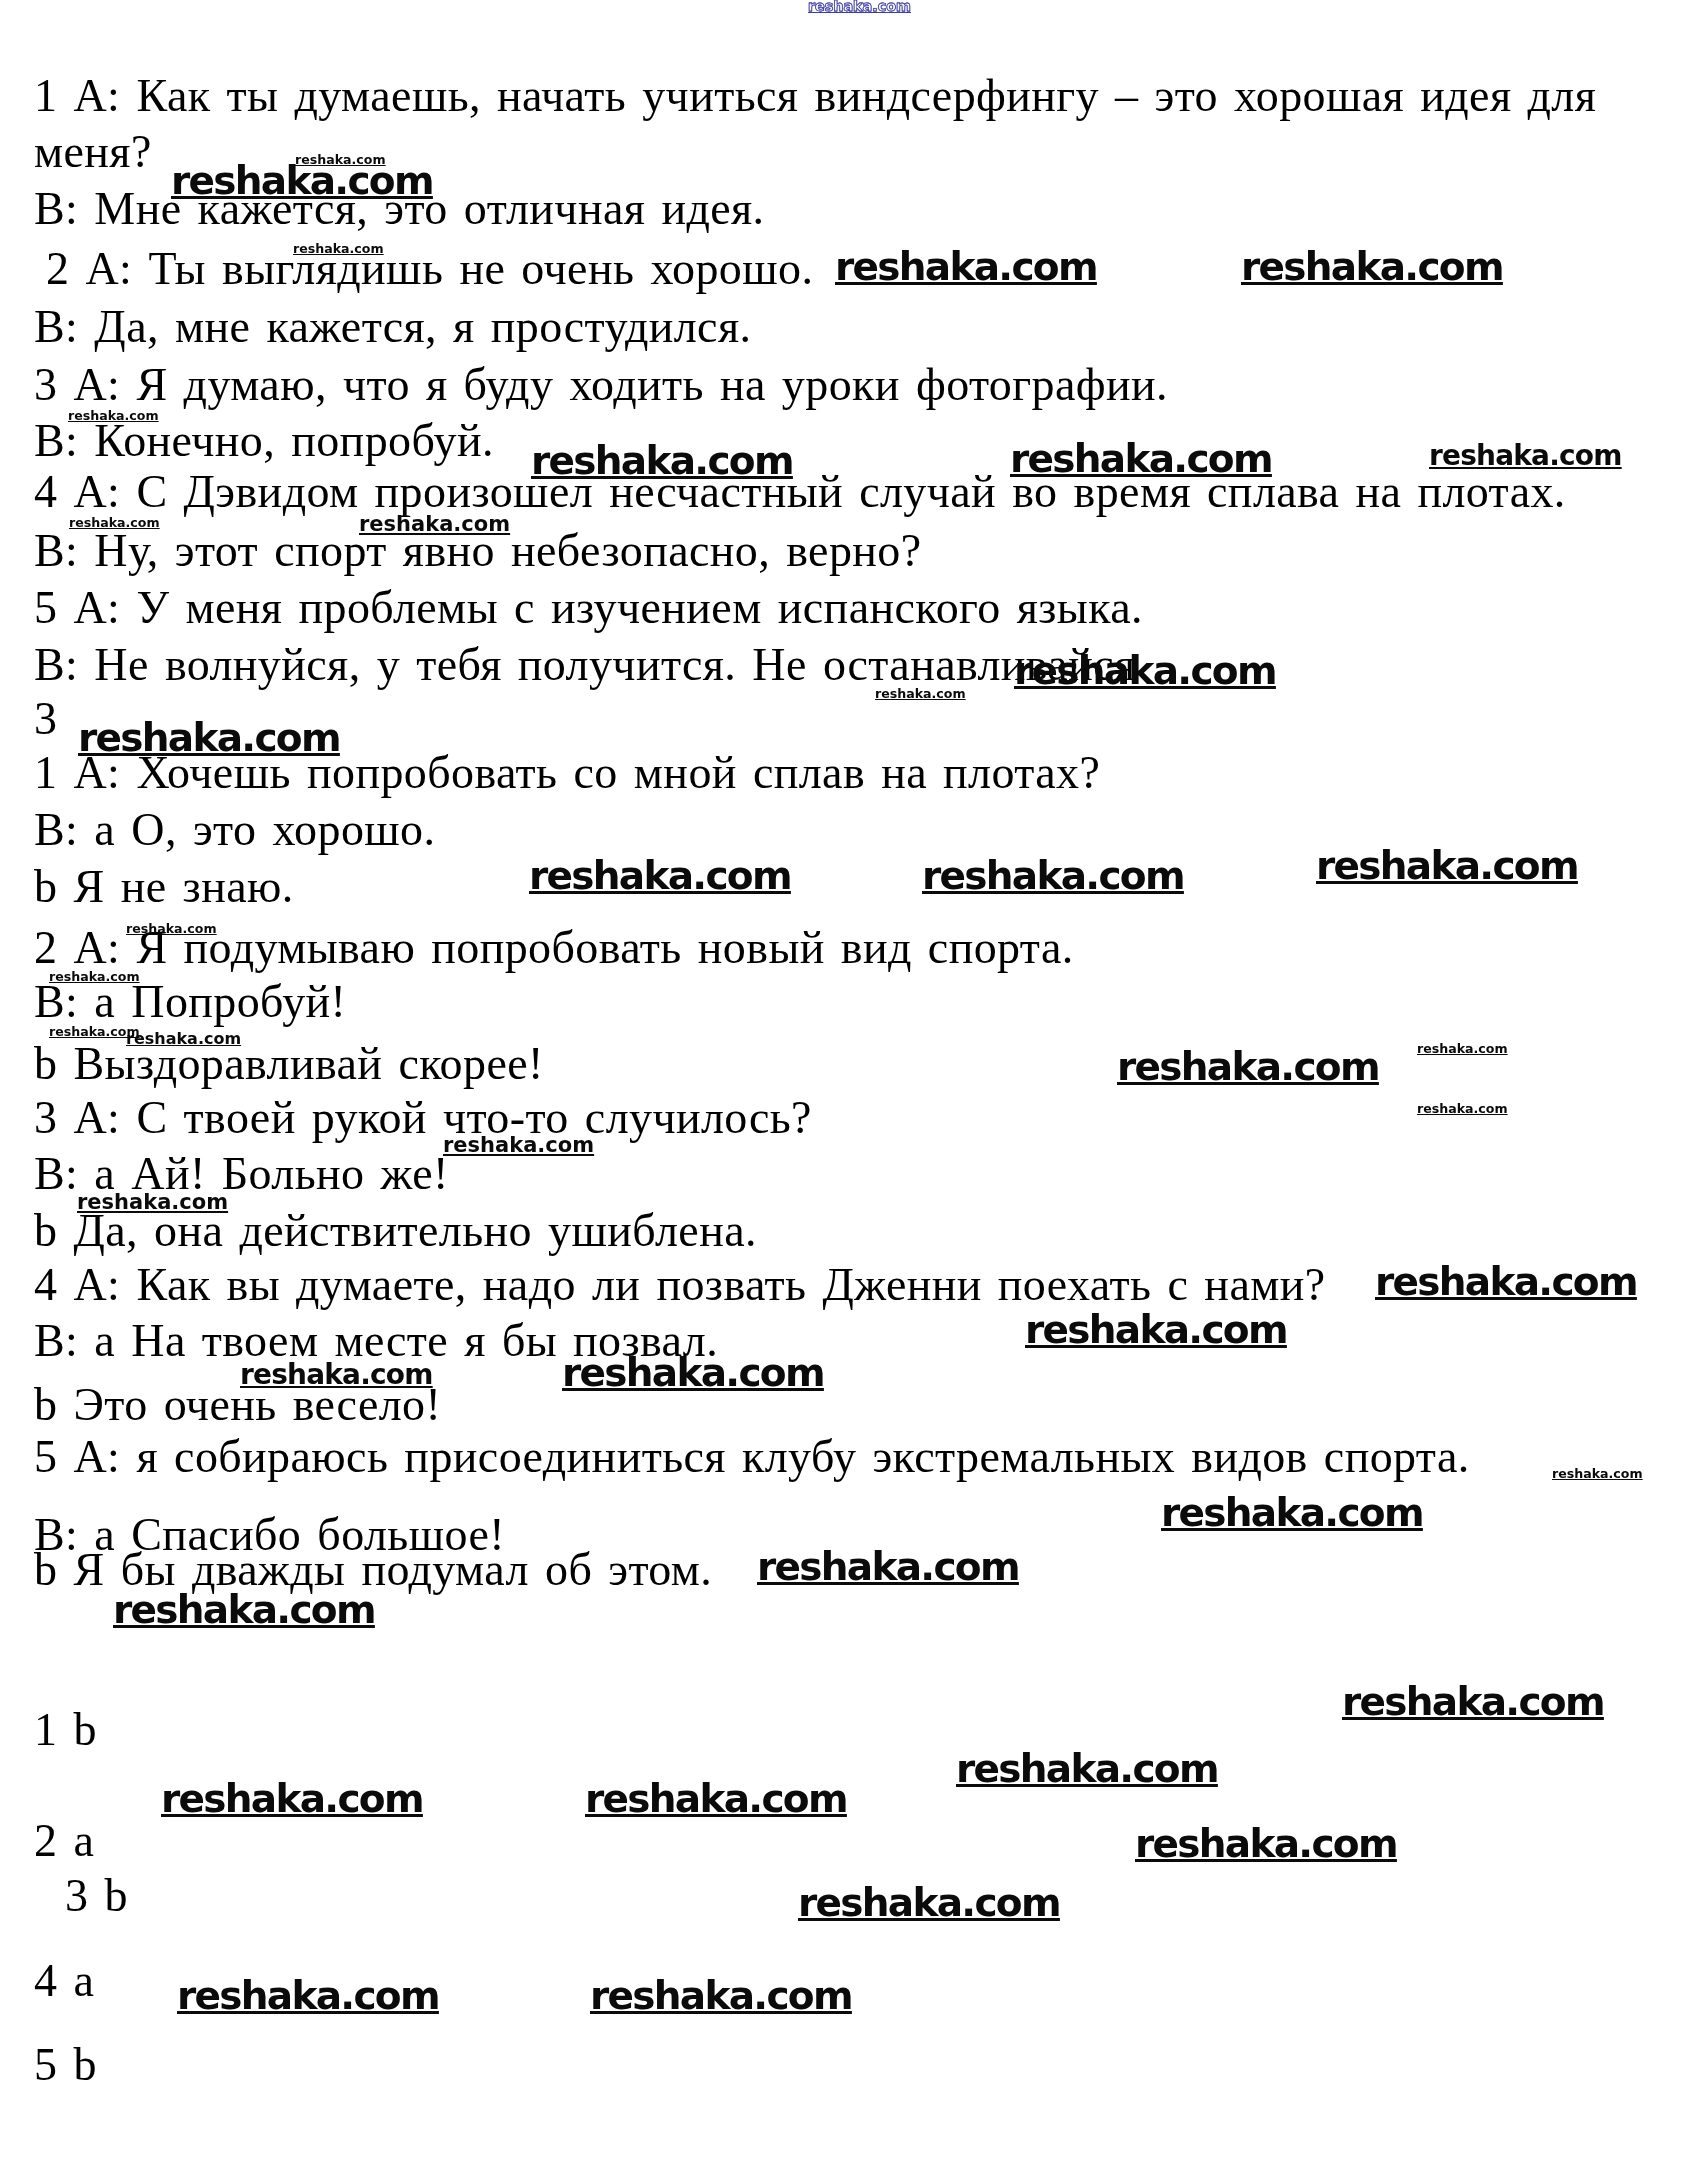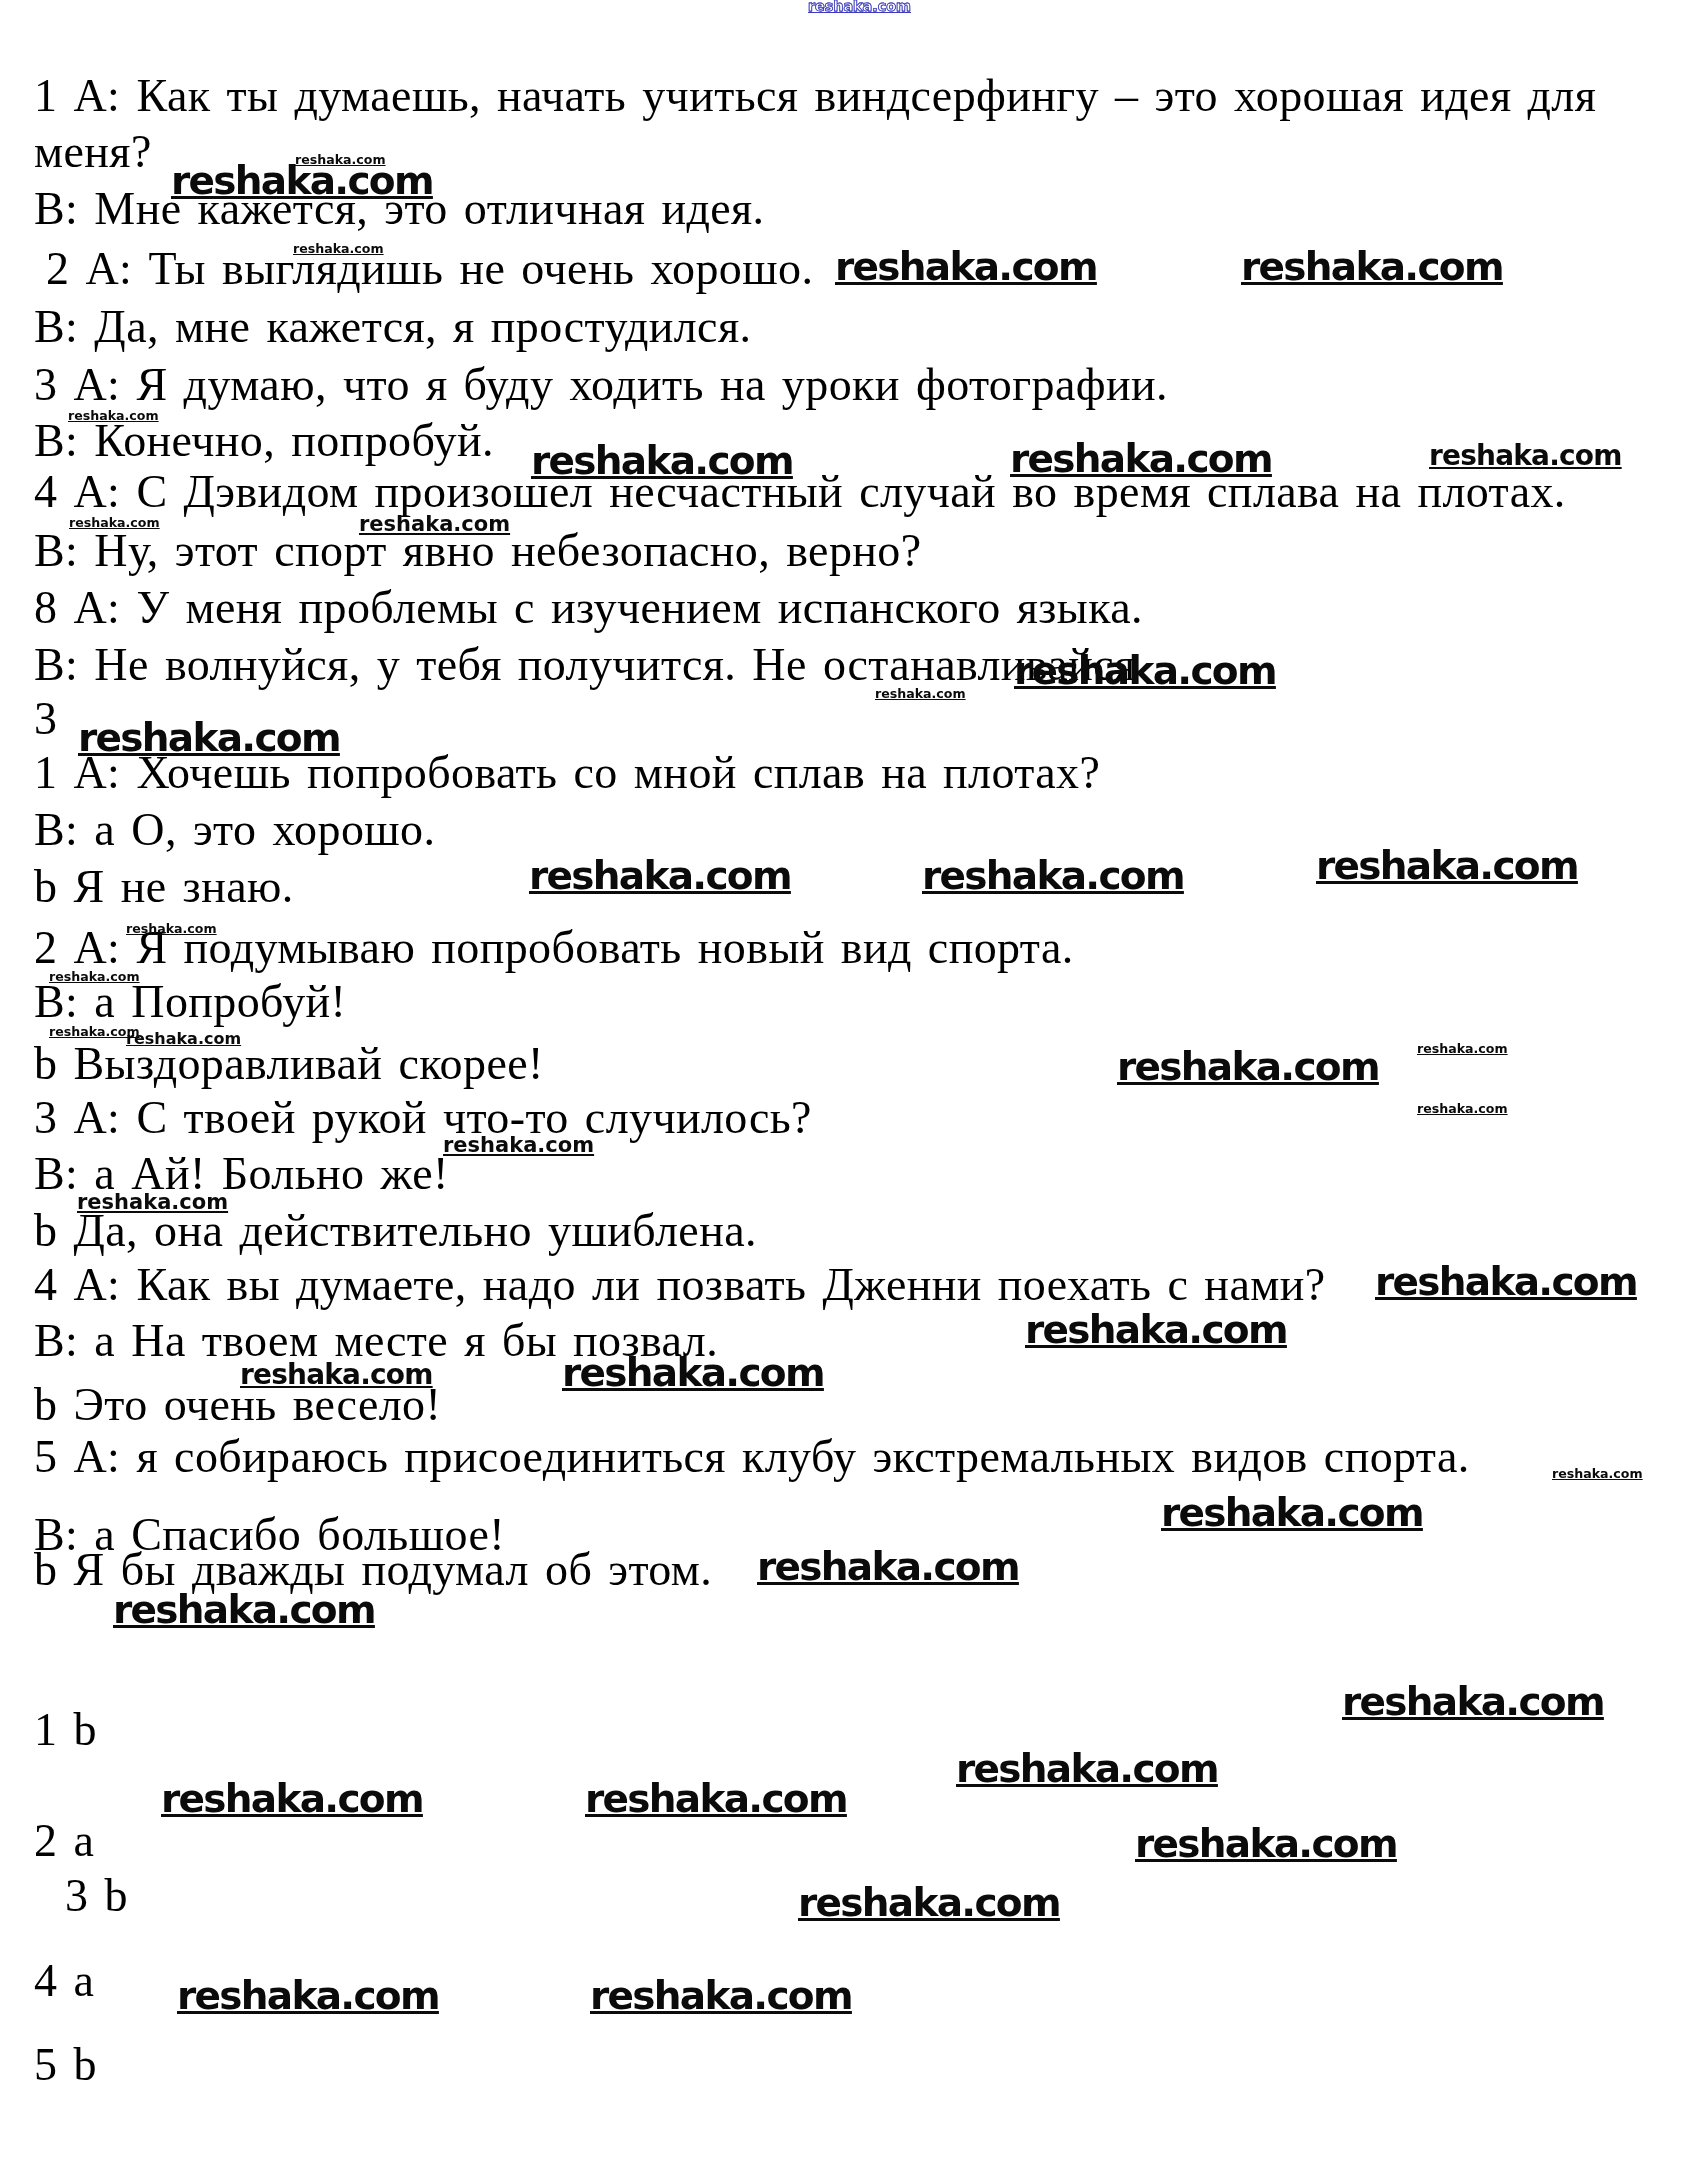--- a/index.html
+++ b/index.html
@@ -51,21 +51,21 @@
   <div id="text-layer">
       <div class="tl" style="top: 73px;">1 А: Как ты думаешь, начать учиться виндсерфингу – это хорошая идея для</div>
       <div class="tl" style="top: 129px;">меня?</div>
       <div class="tl" style="top: 186px;">В: Мне кажется, это отличная идея.</div>
       <div class="tl" style="top: 246px; margin-left: 12px;">2 А: Ты выглядишь не очень хорошо.</div>
       <div class="tl" style="top: 304px;">В: Да, мне кажется, я простудился.</div>
       <div class="tl" style="top: 362px;">3 А: Я думаю, что я буду ходить на уроки фотографии.</div>
       <div class="tl" style="top: 418px;">В: Конечно, попробуй.</div>
       <div class="tl" style="top: 469px;">4 А: С Дэвидом произошел несчастный случай во время сплава на плотах.</div>
       <div class="tl" style="top: 528px;">В: Ну, этот спорт явно небезопасно, верно?</div>
-      <div class="tl" style="top: 585px;">8 А: У меня проблемы с изучением испанского языка.</div>
+      <div class="tl" style="top: 585px;">5 А: У меня проблемы с изучением испанского языка.</div>
       <div class="tl" style="top: 642px;">В: Не волнуйся, у тебя получится. Не останавливайся</div>
       <div class="tl" style="top: 696px;">3</div>
       <div class="tl" style="top: 750px;">1 А: Хочешь попробовать со мной сплав на плотах?</div>
       <div class="tl" style="top: 807px;">В: а О, это хорошо.</div>
       <div class="tl" style="top: 864px;">b Я не знаю.</div>
       <div class="tl" style="top: 925px;">2 А: Я подумываю попробовать новый вид спорта.</div>
       <div class="tl" style="top: 979px;">В: а Попробуй!</div>
       <div class="tl" style="top: 1041px;">b Выздоравливай скорее!</div>
       <div class="tl" style="top: 1095px; text-align: right;">3 А: С твоей рукой что-то случилось?</div>
       <div class="tl" style="top: 1151px;">В: а Ай! Больно же!</div>

